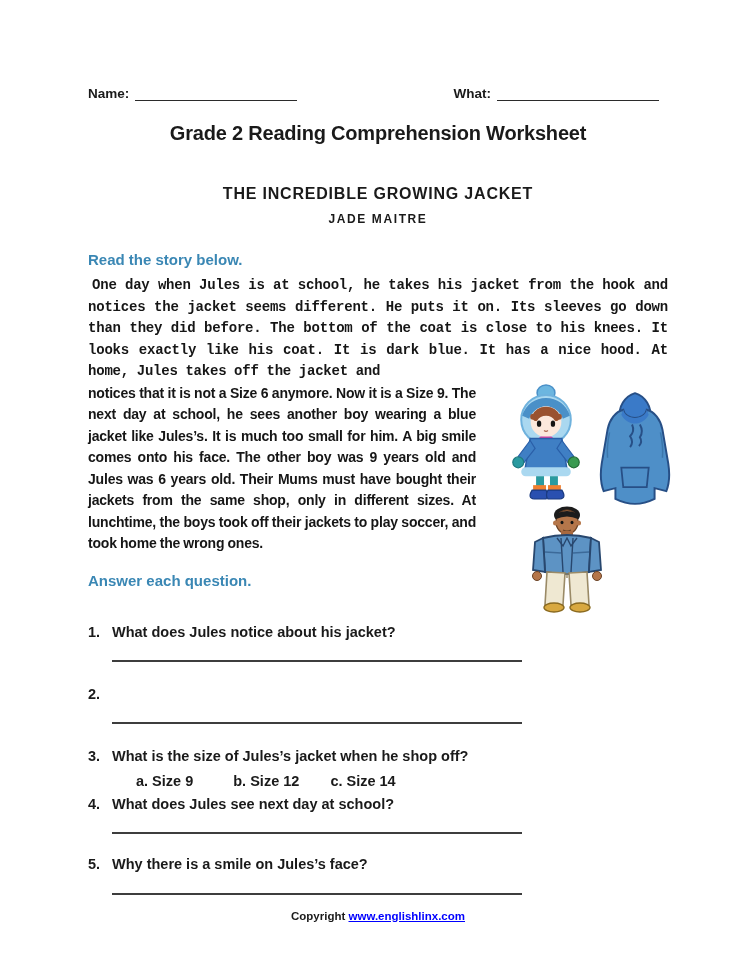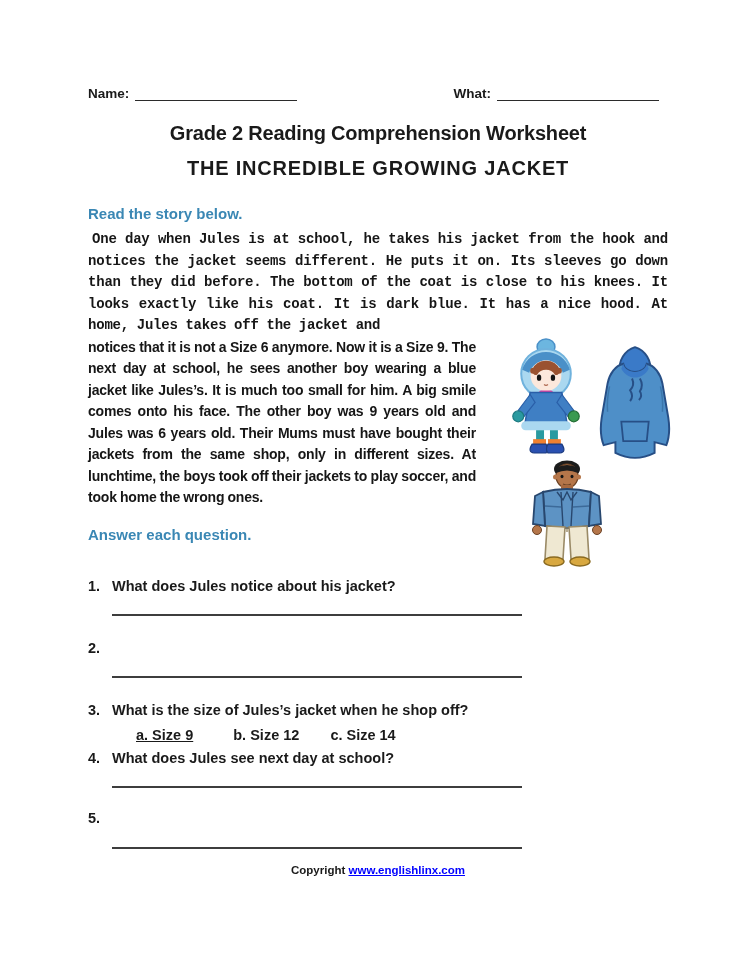--- a/index.html
+++ b/index.html
@@ -18,21 +18,21 @@
   
   .header-row { display:flex; justify-content:space-between; font-size:13.5px; }
   .blank-group { display:flex; align-items:flex-end; }
   .blank-line {
     display:inline-block; width:162px; height:14px;
     border-bottom:1.6px solid #2b2b2b; margin-left:6px;
   }
   .date-group { margin-right:9px; }
   
   .ws-title { text-align:center; font-size:20px; margin-top:21px; letter-spacing:-0.2px; }
-  .story-title { text-align:center; font-size:20px; margin-top:12px; letter-spacing:0.8px; }
+  .story-title { text-align:center; font-size:16px; margin-top:40px; letter-spacing:0.8px; }
   .author { text-align:center; font-size:12px; margin-top:9px; letter-spacing:1.6px; }
   
   .section-heading { font-size:15px; margin-top:0; }
   .read-heading { margin-top:25px; }
   
   .story-text {
     font-size:14px; line-height:21.5px; text-align:justify;
     letter-spacing:-0.2px; word-spacing:-0.5px; color:#161616;
   }
   .story-part1 { margin-top:7px; text-indent:4px;font-family:Liberation Mono, monospace; }
@@ -51,21 +51,21 @@
   .q2 { margin-top:22px; }
   .q3 { margin-top:22px; }
   .q4 { margin-top:3px; }
   .q5 { margin-top:20px; }
   .answer-line {
     margin-left:24px; margin-top:18px; width:410px; height:0;
     border-top:2px solid #3d3d3d;
   }
   .line5 { margin-top:19px; }
   .options-row { margin-left:48px; margin-top:5px; font-size:14.5px; line-height:20px; }
-  .opt-a { margin-right:36px;text-decoration:underline; }
+  .opt-a { margin-right:36px; }
   .opt-b { margin-right:27px; }
   
   .copyright { text-align:center; font-size:11.5px; margin-top:15px; }
   .copyright a { color:#0000ff; text-decoration:underline; }
 </style>
 </head>
 <body>
 
 <div class="page">
 
@@ -75,20 +75,21 @@
       <span class="blank-line"></span>
     </div>
     <div class="blank-group date-group">
       <span>What:</span>
       <span class="blank-line"></span>
     </div>
   </div>
 
   <div class="ws-title">Grade 2 Reading Comprehension Worksheet</div>
   <div class="story-title">THE INCREDIBLE GROWING JACKET</div>
+  <div class="author">JADE MAITRE</div>
 
   <div class="section-heading read-heading" style="color:#3a87b4;">Read the story below.</div>
 
   <p class="story-text story-part1">One day when Jules is at school, he takes his jacket from the hook and notices the jacket seems different. He puts it on. Its sleeves go down than they did before. The bottom of the coat is close to his knees.  It looks exactly like his coat. It is dark blue. It has a nice hood. At home, Jules takes off the jacket and</p>
 
   <div class="story-row">
     <div class="story-left">
       <p class="story-text">notices that it is not a Size 6 anymore. Now it is a Size 9. The next day at school, he sees another boy wearing a blue jacket like Jules’s. It is much too small for him. A big smile comes onto his face. The other boy was 9 years old and Jules was 6 years old. Their Mums must have bought their jackets from the same shop, only in different sizes. At lunchtime, the boys took off their jackets to play soccer, and took home the wrong ones.</p>
       <div class="section-heading answer-heading" style="color:#3a87b4;">Answer each question.</div>
     </div>
@@ -184,20 +185,21 @@
   </div>
 
   <div class="question q4">
     <span class="qnum">4.</span>
     <span>What does Jules see next day at school?</span>
   </div>
   <div class="answer-line"></div>
 
   <div class="question q5">
     <span class="qnum">5.</span>
+    <span>Why there is a smile on Jules’s face?</span>
   </div>
   <div class="answer-line line5"></div>
 
   <div class="copyright">
     <span>Copyright</span>
     <a href="#">www.englishlinx.com</a>
   </div>
 
 </div>
 

